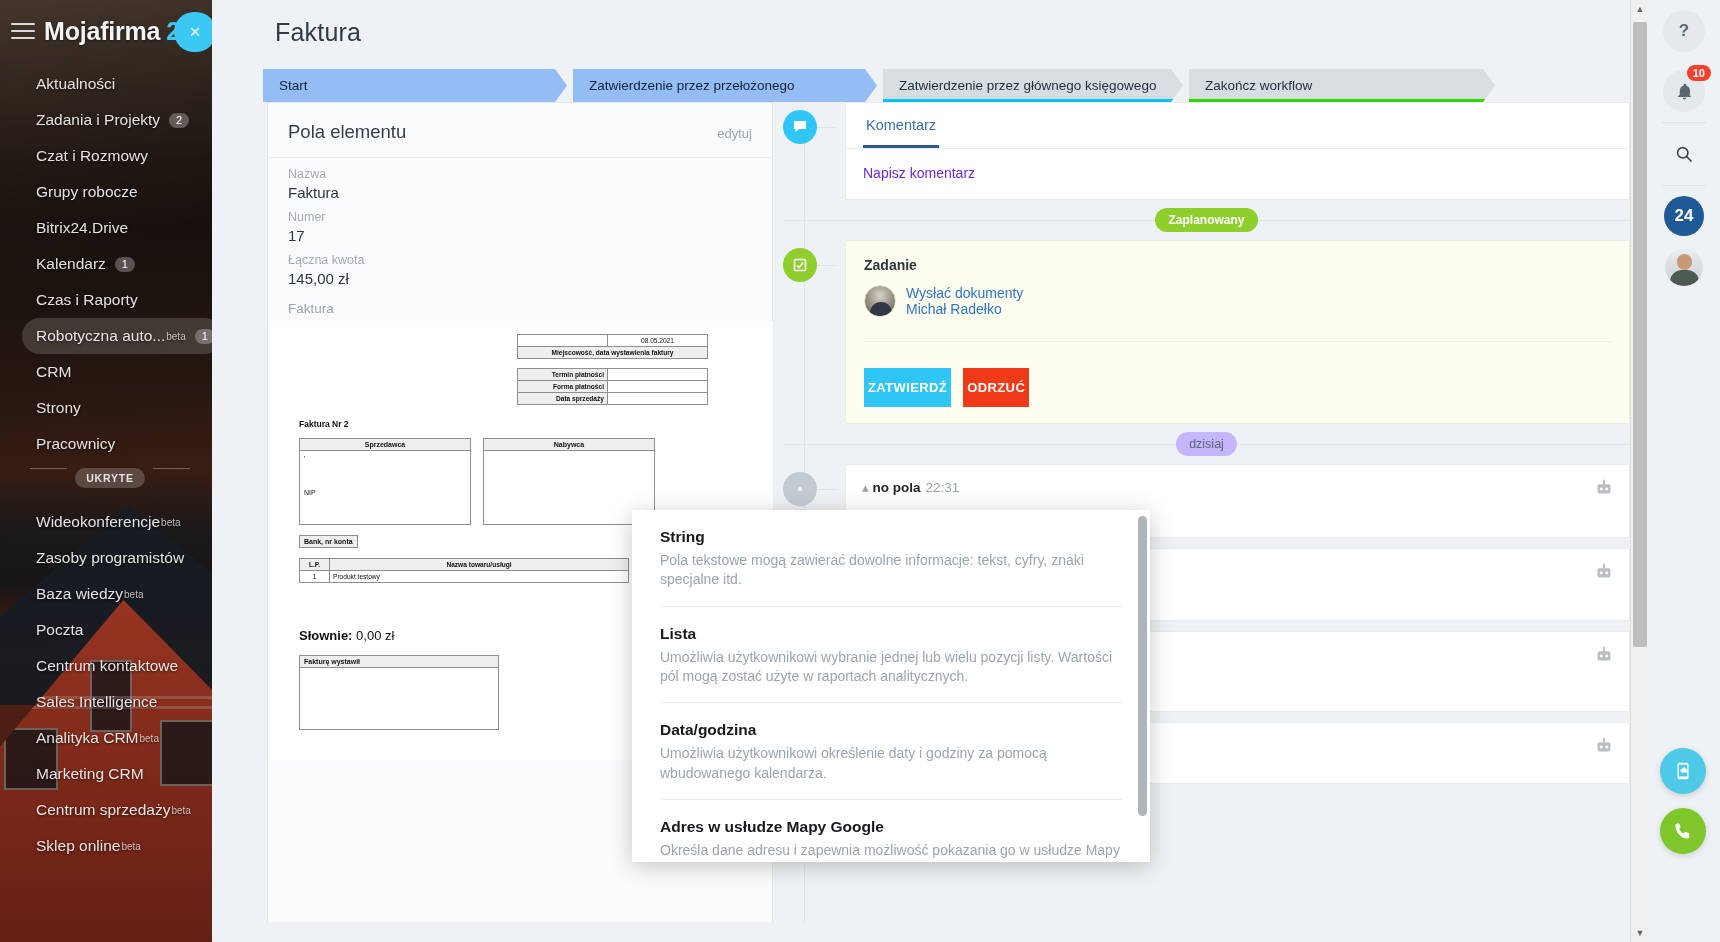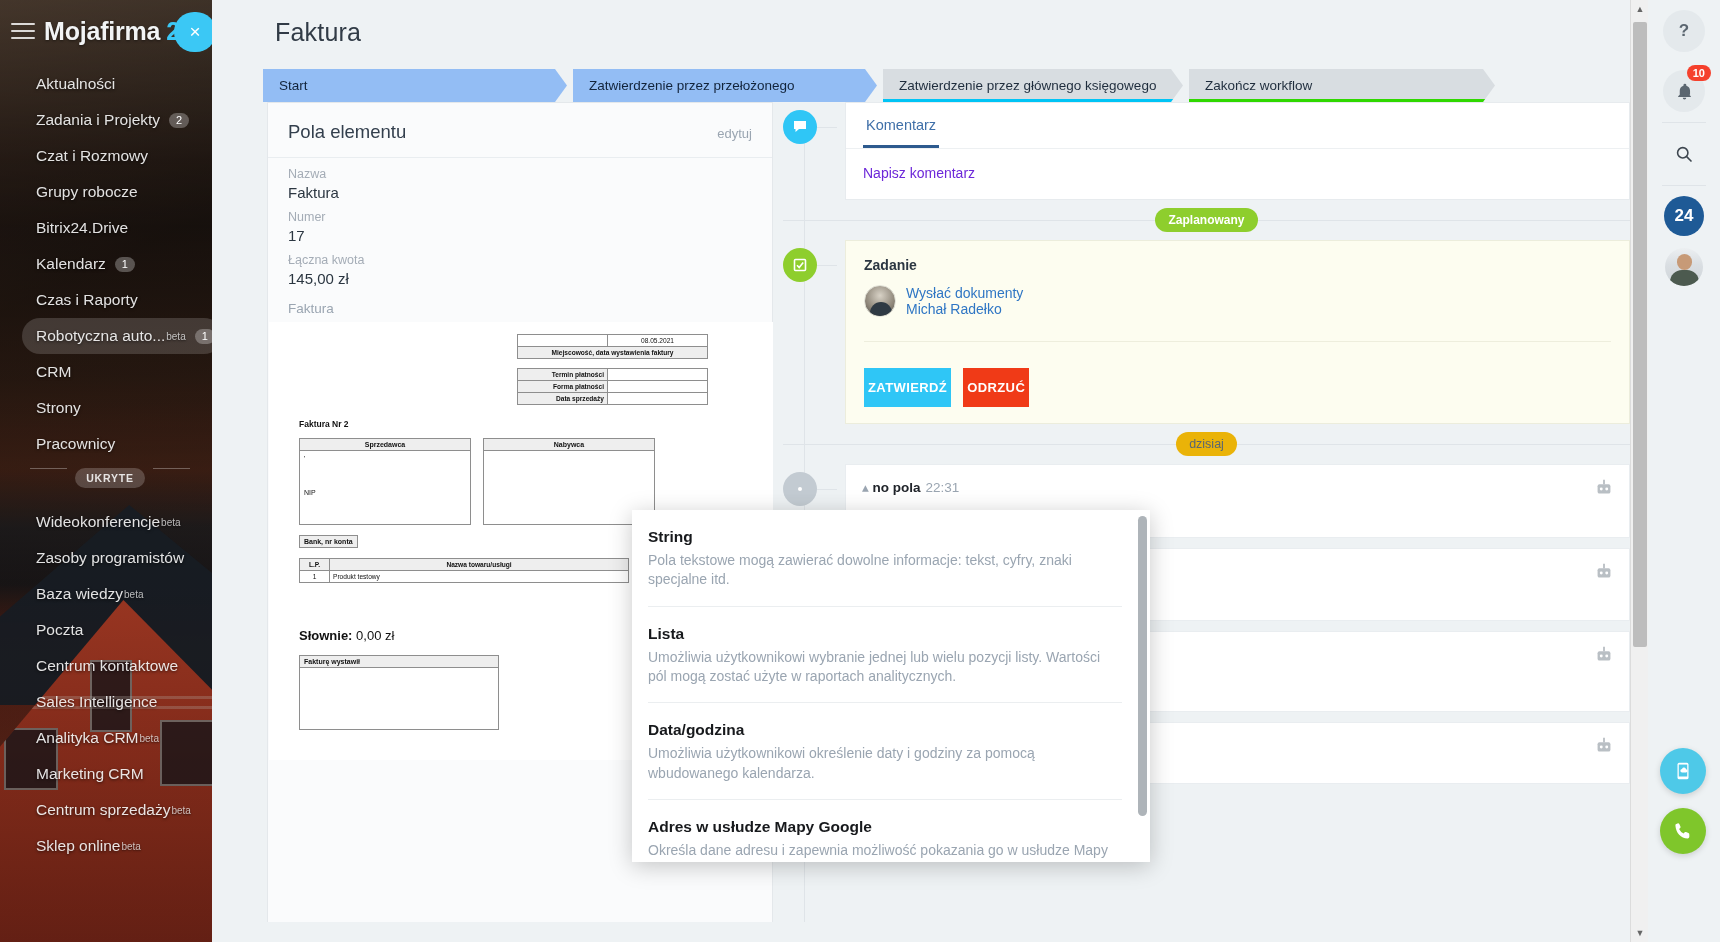--- a/index.html
+++ b/index.html
@@ -191,21 +191,21 @@
     padding: 14px 3px 12px 3px; border-bottom: 3px solid #2d5a8e; cursor: pointer;
   }
   #comment-input { font-size: 14px; color: #6d28d9; padding: 16px 17px 18px 17px; cursor: text; }
 
   .sep-row { position: relative; height: 40px; display: flex; align-items: center; justify-content: center; }
   .sep-row .line { position: absolute; left: 0; right: 0; top: 50%; height: 1px; background: #dfe4e8; }
   .sep-pill {
     position: relative; font-size: 12.5px; border-radius: 12px; padding: 5px 13px; z-index: 2;
   }
   .sep-pill.green { background: #8ece2d; color: #fff; font-weight: bold; font-size: 12px; }
-  .sep-pill.grey { background: #eab308; color: #5a6672; }
+  .sep-pill.grey { background: #c4b5fd; color: #5a6672; }
 
   #task-card { background: #fdfdf0; border: 1px solid #eceddc; padding: 16px 18px 16px 18px; }
   #task-title { font-size: 14px; font-weight: bold; color: #2b3641; }
   #task-user { display: flex; align-items: center; gap: 10px; margin-top: 12px; padding-bottom: 24px;
     border-bottom: 1px solid #eeeedd; }
   .avatar {
     width: 32px; height: 32px; border-radius: 16px; overflow: hidden; flex: none;
     background: radial-gradient(circle at 50% 32%, #d8d2c6 0%, #8d8578 60%, #4a4a48 100%);
     position: relative; border: 1px solid #e2e2d8;
   }
@@ -228,21 +228,21 @@
   .stage-pill { display: inline-block; background: #e8eff9; color: #2b3641; font-size: 13px;
     border-radius: 11px; padding: 4px 12px; }
   .arrow { color: #9aa5b1; margin-right: 8px; }
   .hist-icon { position: absolute; right: 14px; top: 12px; width: 22px; height: 22px; opacity: .6; }
 
   
   #popup {
     position: absolute; left: 370px; top: 510px; width: 518px; height: 352px;
     background: #fff; box-shadow: 0 4px 22px rgba(0,0,0,.22); z-index: 60; overflow: hidden;
   }
-  #popup-scroll { height: 352px; overflow: hidden; padding: 0 28px 0 16px; }
+  #popup-scroll { height: 352px; overflow: hidden; padding: 0 28px 0 16px; margin-left: 12px; }
   .pu-item { padding: 18px 0 16px 0; border-bottom: 1px solid #ebeef0; }
   .pu-item:last-child { border-bottom: none; }
   .pu-title { font-size: 15.5px; color: #17191c; font-weight: bold; }
   .pu-desc { font-size: 14px; color: #9aa5b1; line-height: 1.38; margin-top: 5px; }
   #popup-bar {
     position: absolute; right: 3px; top: 6px; width: 9px; height: 300px;
     background: #aeb4b9; border-radius: 5px;
   }
 
   

